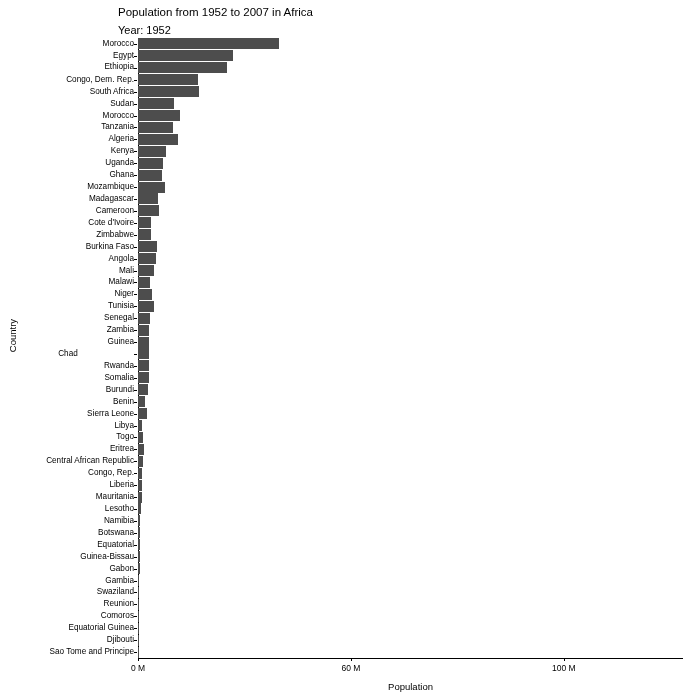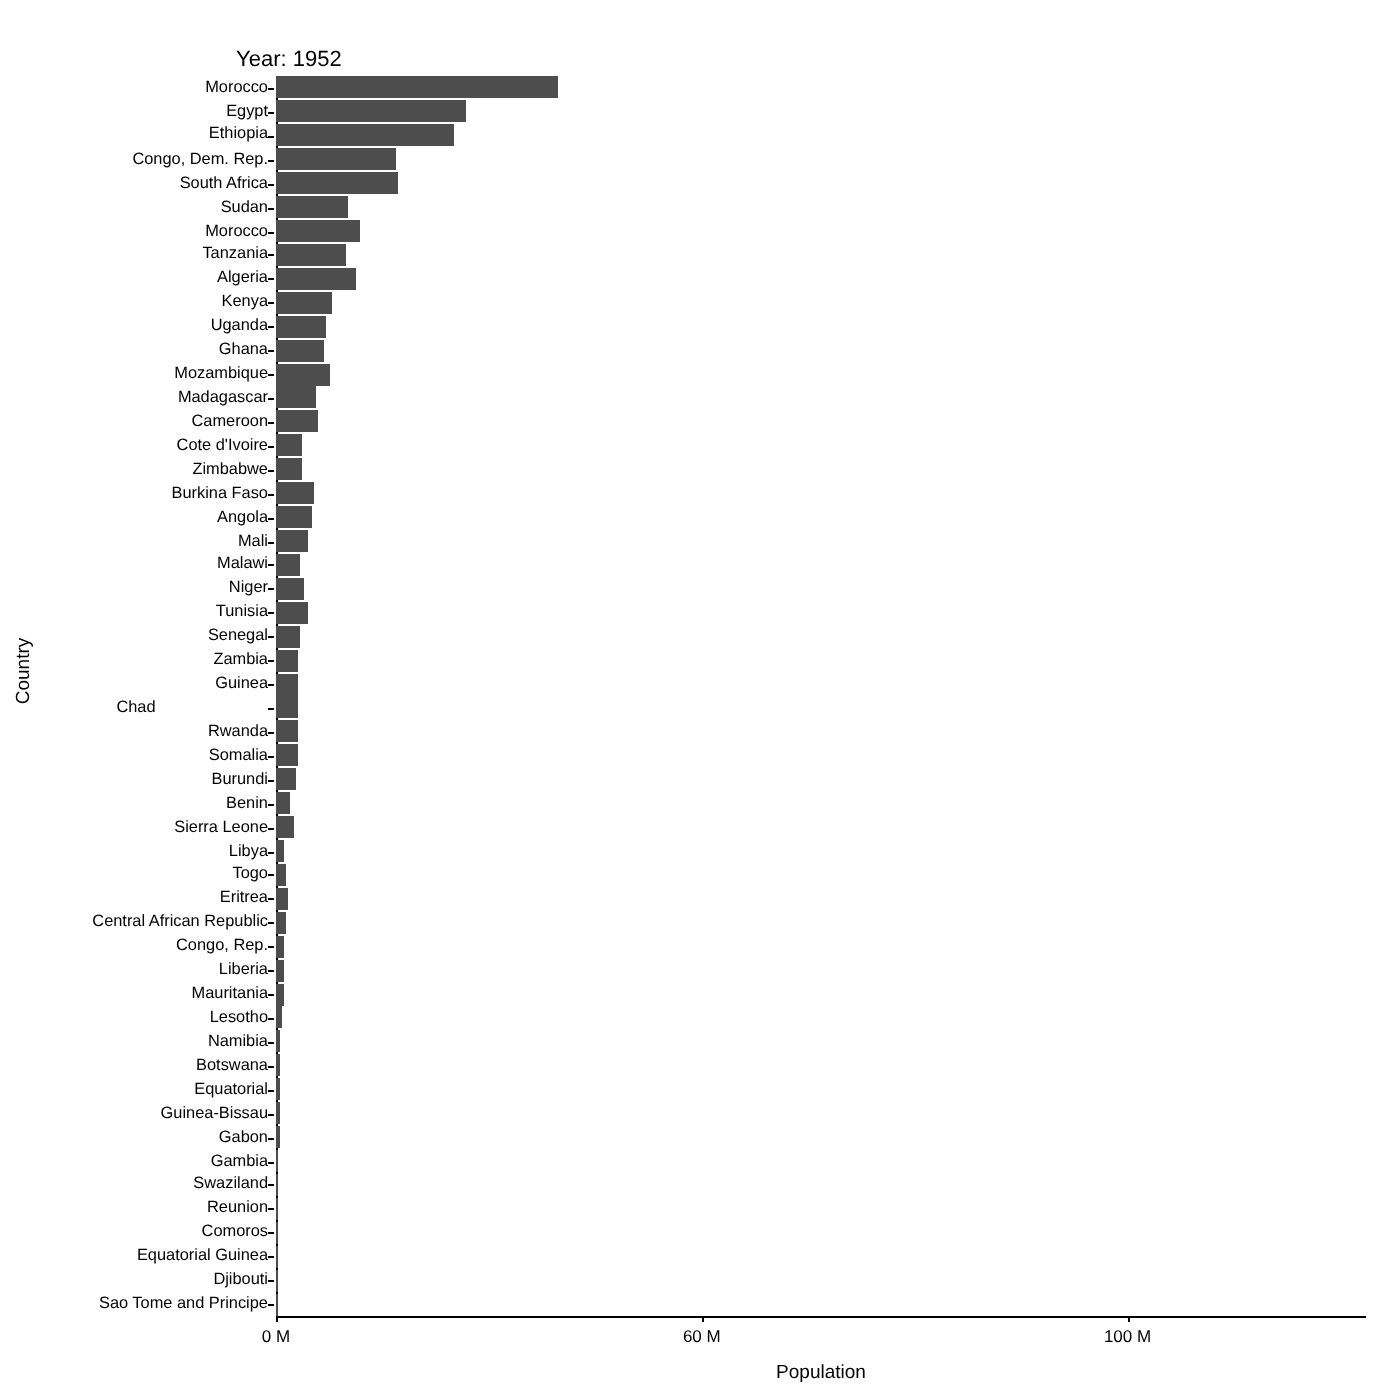--- a/index.html
+++ b/index.html
@@ -138,20 +138,21 @@
     font-size: 9.5px;
     transform: rotate(-90deg);
     transform-origin: center center;
   }
 </style>
 </head>
 <body>
 
 <div id="chart-root">
 
+  <div id="chart-title">Population from 1952 to 2007 in Africa</div>
   <div id="chart-subtitle">Year: 1952</div>
 
   <div id="plot-panel"></div>
   <div class="panel-axis-line" id="axis-left-line"></div>
   <div class="panel-axis-line" id="axis-bottom-line"></div>
 
   <div id="ylabels">
       <div class="ylabel" style="top: 0.961538px;">Morocco</div>
       <div class="ylabel" style="top: 12.8846px;">Egypt</div>
       <div class="ylabel" style="top: 24px;">Ethiopia</div>

